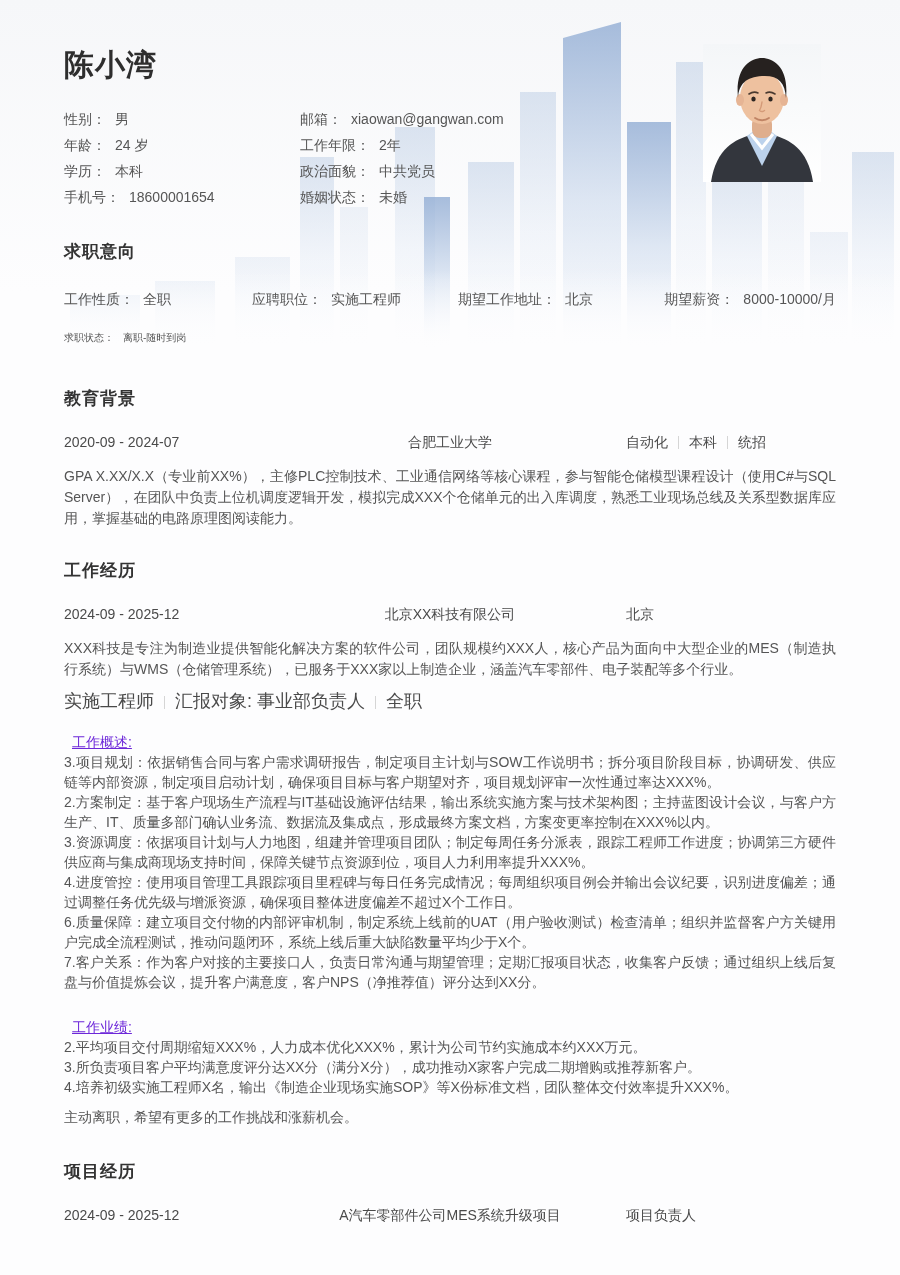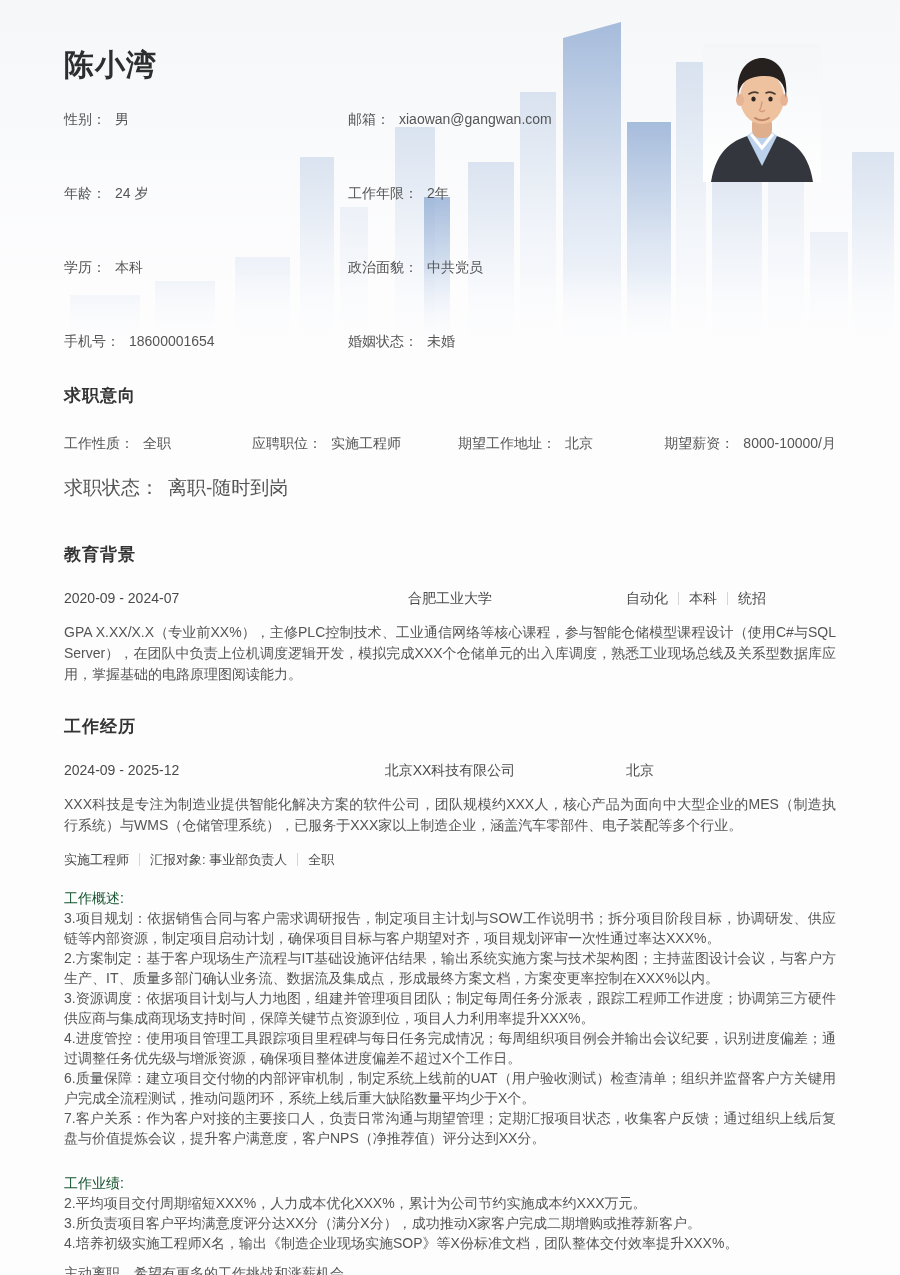--- a/index.html
+++ b/index.html
@@ -17,40 +17,40 @@
     background:linear-gradient(to bottom, rgba(146,173,212,0.80) 0%, rgba(186,205,231,0.45) 55%, rgba(235,241,249,0.05) 100%); }
   .b.faint{ background:linear-gradient(to bottom, rgba(170,192,222,0.40) 0%, rgba(205,219,238,0.22) 55%, rgba(240,244,250,0.03) 100%); }
   .b.ghost{ background:linear-gradient(to bottom, rgba(185,203,228,0.22) 0%, rgba(215,226,241,0.12) 60%, rgba(245,248,252,0.02) 100%); }
   .b.slant{ clip-path:polygon(0 16px, 100% 0, 100% 100%, 0 100%); }
   .haze{ position:absolute; left:0; right:0; bottom:0; height:95px;
     background:linear-gradient(to top, #fdfdfe 18%, rgba(253,253,254,0)); }
   
   .content{ position:relative; z-index:2; padding:0 64px; }
   .name{ font-size:30px; font-weight:bold; color:#2e2e2e; margin:45px 0 0; letter-spacing:1px; }
   .info-grid{ display:grid; grid-template-columns:236px 430px; margin-top:20px;
-    font-size:14px; line-height:26px; color:#555;gap:48px; }
+    font-size:14px; line-height:26px; color:#555; }
   .val{ margin-left:9px; }
   .photo{ position:absolute; left:703px; top:44px; width:118px; height:138px; z-index:2; }
   .sec-title{ font-size:17px; font-weight:bold; color:#333; margin:0; letter-spacing:1px; }
   .sec-intent{ margin-top:30px; }
   .sec-edu{ margin-top:42px; }
   .sec-work{ margin-top:30px; }
   .sec-project{ margin-top:33px; }
   .intent-row{ display:flex; margin-top:28px; font-size:14px; color:#555; }
-  .intent-row2{ margin-top:22px; font-size:19px; color:#555; }
+  .intent-row2{ margin-top:22px; font-size:10px; color:#555; }
   .f0{ width:188px; } .f1{ width:206px; } .f2{ width:202px; }
   .f3{ flex:1; text-align:right; }
   .meta-row{ display:flex; align-items:baseline; margin-top:24px; font-size:14px; color:#4a4a4a; }
   .meta-row .m-left{ width:210px; }
   .meta-row .m-center{ flex:1; text-align:center; }
   .meta-row .m-right{ width:210px; }
   .sep{ display:inline-block; width:1px; height:13px; background:#d5d5d5; margin:0 10px; vertical-align:-2px; }
   .para{ font-size:14px; line-height:21px; color:#555; text-align:justify; margin:14px 0 0; }
-  .role-row{ margin-top:15px; font-size:13px; color:#4a4a4a; }
-  .block-label{ margin:19px 0 0; font-size:14px; line-height:20px; color:#14532d; }
+  .role-row{ margin-top:9px; font-size:18px; color:#4a4a4a; }
+  .block-label{ margin:19px 8px 0; font-size:14px; line-height:20px; color:#6d28d9;text-decoration:underline; }
   .duty{ margin:0; font-size:14px; line-height:20px; color:#555; text-align:justify; }
   .ach-label{ margin-top:25px; }
   .leaving{ margin-top:10px; font-size:14px; line-height:20px; color:#555; }
 </style>
 </head>
 <body>
 
 <div class="page">
 
   <div class="skyline">

